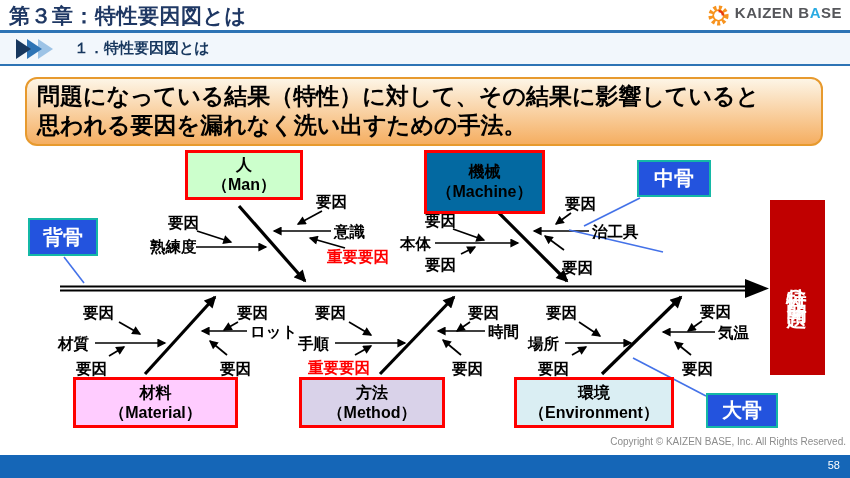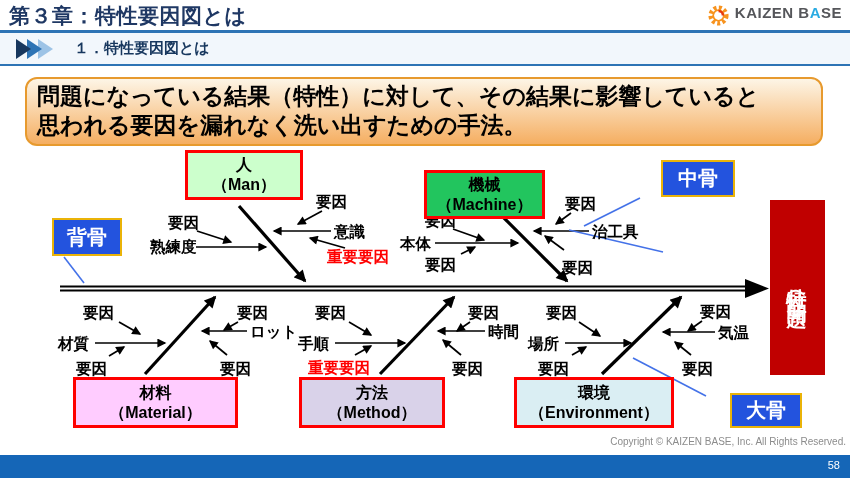--- a/index.html
+++ b/index.html
@@ -19,29 +19,29 @@
   .section-chevrons{margin-left:14px;}
   .section-title{margin-left:12px;font-size:15px;font-weight:bold;color:#17375e;}
   
   .lead-box{position:absolute;left:25px;top:77px;width:774px;height:59px;border:2px solid #e79a2e;border-radius:12px;
     background:linear-gradient(#fdf5e6,#f5ae61);padding:3px 10px;font-size:23px;font-weight:bold;color:#000;line-height:29px;white-space:nowrap;}
   
   .diagram-svg{position:absolute;left:0;top:0;}
   .cat-box{position:absolute;border:3px solid #ff0000;display:flex;flex-direction:column;align-items:center;justify-content:center;
     font-weight:bold;color:#000;font-size:16px;line-height:1.25;text-align:center;box-sizing:border-box;}
   .cat-man{left:185px;top:150px;width:118px;height:50px;background:#ccffcc;}
-  .cat-machine{left:424px;top:150px;width:121px;height:49px;background:#22c55e;margin-top:20px;}
+  .cat-machine{left:424px;top:150px;width:121px;height:64px;background:#0369a1;}
   .cat-material{left:73px;top:377px;width:165px;height:51px;background:#ffccff;}
   .cat-method{left:299px;top:377px;width:146px;height:51px;background:#d9d2e9;}
   .cat-environment{left:514px;top:377px;width:160px;height:51px;background:#daeef3;}
   .effect-box{position:absolute;left:770px;top:200px;width:55px;height:175px;background:#c00000;color:#fff;
     display:flex;align-items:center;justify-content:center;font-size:20px;font-weight:bold;
     writing-mode:vertical-rl;text-orientation:mixed;letter-spacing:5px;}
-  .callout{position:absolute;background:#2353de;border:2px solid #eab308;color:#fff;font-size:20px;font-weight:bold;
-    display:flex;align-items:center;justify-content:center;box-sizing:border-box;margin-left:24px;}
+  .callout{position:absolute;background:#2353de;border:2px solid #14b8a6;color:#fff;font-size:20px;font-weight:bold;
+    display:flex;align-items:center;justify-content:center;box-sizing:border-box;}
   .co-backbone{left:28px;top:218px;width:70px;height:38px;}
   .co-middle{left:637px;top:160px;width:74px;height:37px;}
   .co-small{left:662px;top:235px;width:70px;height:36px;}
   .co-big{left:706px;top:393px;width:72px;height:35px;}
   
   .copyright{position:absolute;right:4px;top:436px;font-size:10px;color:#8c8c8c;}
   .bottom-bar{position:absolute;left:0;top:455px;width:850px;height:23px;background:#1566b7;}
   .page-number{position:absolute;right:10px;top:4px;color:#fff;font-size:11px;font-weight:normal;}
   .svg-label{font-size:15.5px;font-weight:bold;fill:#000;}
   .svg-label-red{font-size:15.5px;font-weight:bold;fill:#ff0000;}

